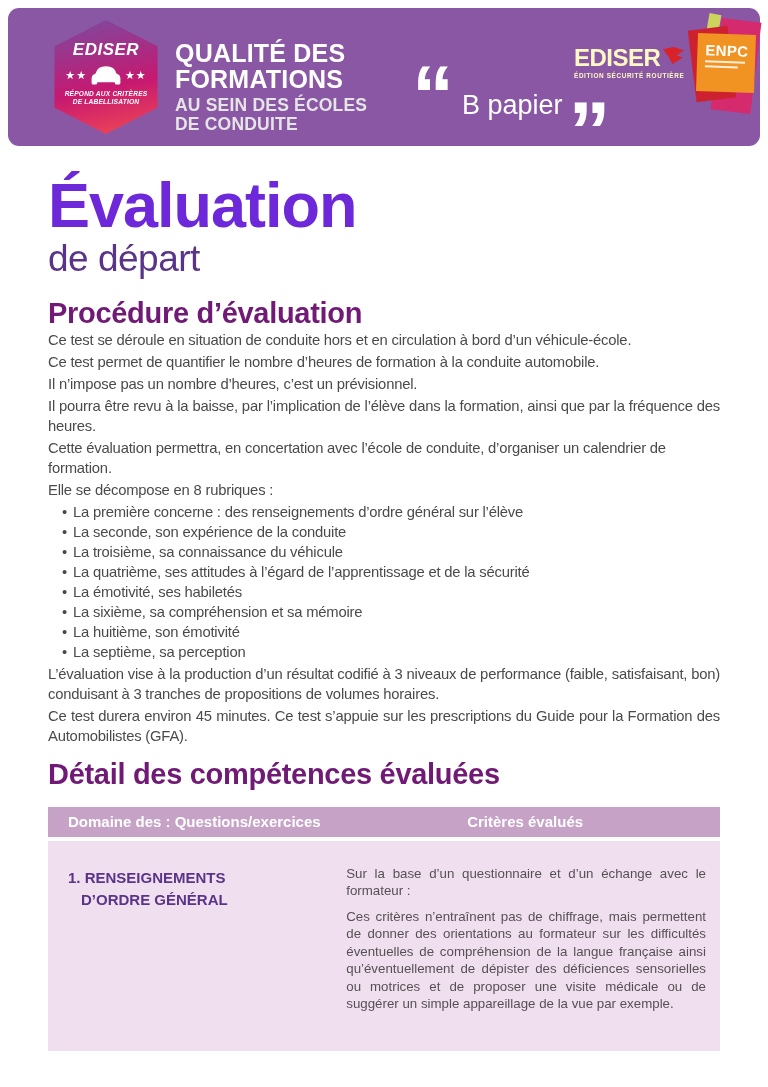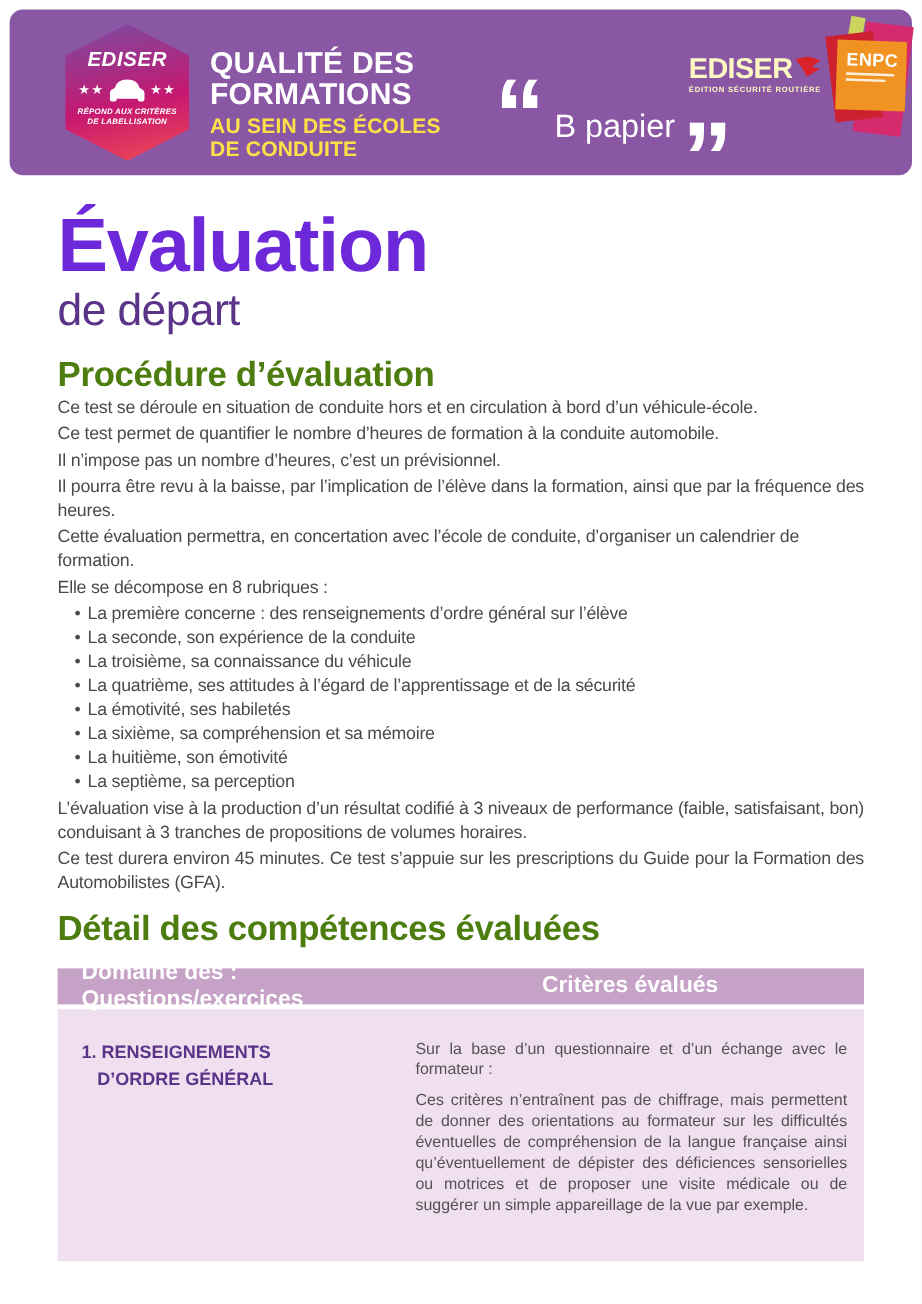--- a/index.html
+++ b/index.html
@@ -25,21 +25,21 @@
   }
   .badge-title { margin-top:20px; font-size:17px; font-weight:bold; font-style:italic; letter-spacing:.5px; }
   .badge-stars { display:flex; align-items:center; justify-content:center; gap:3px; margin-top:2px; height:26px; }
   .badge-stars .stars { font-size:11px; letter-spacing:1px; line-height:1; }
   .badge-stars .car { display:inline-flex; width:32px; }
   .badge-caption { margin-top:2px; font-size:6.6px; font-weight:bold; font-style:italic; line-height:1.25; letter-spacing:.2px; }
 
   
   .program { position:absolute; left:167px; top:32px; color:#fff; }
   .program-main { font-size:25px; font-weight:bold; line-height:1.04; letter-spacing:.2px; }
-  .program-sub { margin-top:4px; font-size:17.5px; font-weight:bold; line-height:1.08; color:#fde047; letter-spacing:.2px; }
+  .program-sub { margin-top:4px; font-size:17.5px; font-weight:bold; line-height:1.08; color:#e5e5e5; letter-spacing:.2px; }
 
   
   .quote { position:absolute; left:404px; top:52px; display:flex; color:#fff; }
   .q-open { font-size:84px; line-height:.85; font-weight:bold; }
   .q-text { font-size:27px; margin:30px 6px 0 8px; }
   .q-close { font-size:84px; line-height:.85; font-weight:bold; margin-top:36px; }
 
   
   .ediser { position:absolute; left:566px; top:38px; color:#fef9c3; }
   .ediser-row { display:flex; align-items:flex-start; }
@@ -56,32 +56,32 @@
   .enpc-orange { left:13px; top:22px; width:58px; height:58px; background:#f19322; transform:rotate(2deg); }
   .enpc-name { position:static !important; display:block !important; margin:9px 0 0 8px; color:#fff; font-size:15px; font-weight:bold; letter-spacing:.3px; line-height:1; }
   .enpc-line { position:static !important; display:block !important; height:2.5px; background:rgba(255,255,255,.85); margin:2.5px 0 0 8px; }
   .enpc-line.l1 { width:40px; }
   .enpc-line.l2 { width:33px; }
 
   
   .content { position:absolute; left:48px; top:146px; width:672px; color:#4a4a4a; }
   h1.doc-title { margin-top:28px; font-size:63px; line-height:1; font-weight:bold; color:#6d28d9; letter-spacing:-1px; }
   .doc-subtitle { margin-top:3px; font-size:37px; line-height:1; font-weight:normal; color:#5a3488; letter-spacing:-.5px; }
-  h2.heading { margin:21px 0 0; font-size:29px; line-height:1.1; font-weight:bold; color:#4d7c0f; letter-spacing:-.3px; }
+  h2.heading { margin:21px 0 0; font-size:29px; line-height:1.1; font-weight:bold; color:#701a75; letter-spacing:-.3px; }
   h2.heading.second { margin-top:13px; }
   .bodytext { }
   .bodytext p { font-size:14.8px; line-height:20px; margin-bottom:2px; letter-spacing:-.2px; }
   p.justify { text-align:justify; }
   ul.rubriques { margin:2px 0 2px 14px; }
   ul.rubriques li { list-style:none; font-size:14.8px; line-height:20px; letter-spacing:-.2px; }
   ul.rubriques li::before { content:"•"; margin-right:6px; }
 
   
   .ctable { margin-top:16px; }
-  .thead { display:flex; align-items:center; height:30px; background:#c6a2c7; color:#fff; font-weight:bold; font-size:19px; margin-bottom:4px; }
+  .thead { display:flex; align-items:center; height:30px; background:#c6a2c7; color:#fff; font-weight:bold; font-size:15px; margin-bottom:4px; }
   .th1 { width:42%; padding-left:20px; }
   .th2 { width:58%; text-align:center; }
   .tbody { display:flex; background:#f0dfee; min-height:210px; }
   .td1 { width:42%; padding:26px 8px 0 20px; color:#5a3488; font-weight:bold; font-size:15px; line-height:1.45; }
   .td1 .dom2 { padding-left:13px; }
   .td2 { width:58%; padding:24px 14px 18px 16px; font-size:13.3px; line-height:17.5px; color:#575156; text-align:justify; }
   .td2 p { margin-bottom:8px; }
 </style>
 </head>
 <body>

